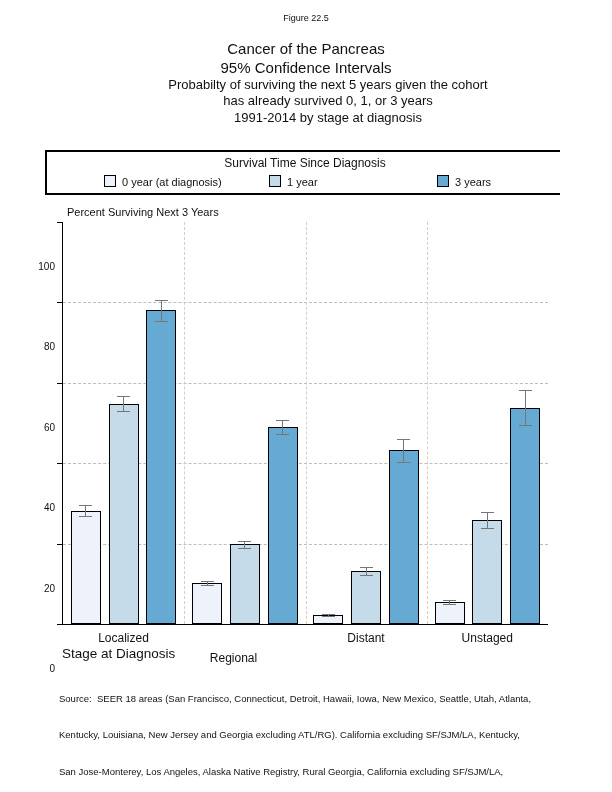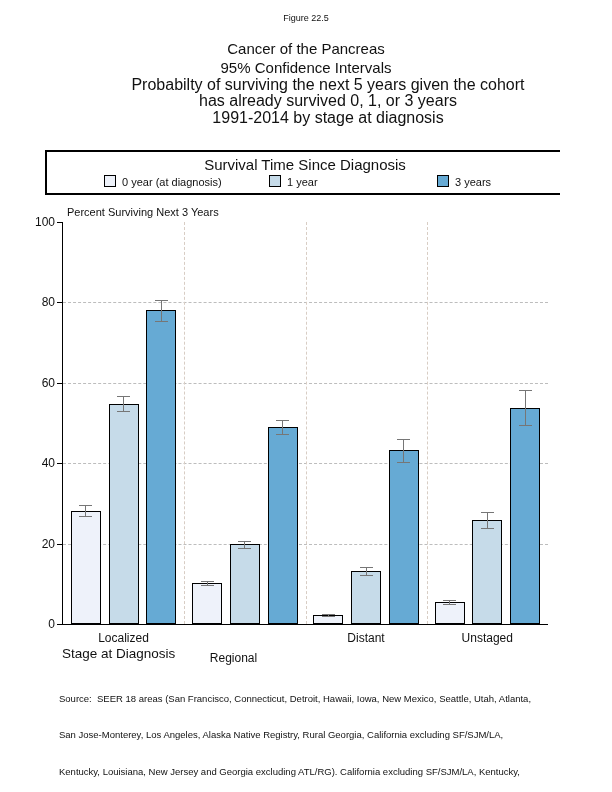--- a/index.html
+++ b/index.html
@@ -1,35 +1,35 @@
 <!DOCTYPE html>
 <html><head>
 <meta charset="utf-8">
 <style>
   html,body{margin:0;padding:0;background:#fff;}
   .page{position:relative;width:560px;height:792px;background:#ffffff;overflow:hidden;
         font-family:"Liberation Sans", sans-serif;color:#111;}
   .fig-label{position:absolute;top:13px;left:0;width:612px;text-align:center;font-size:9px;}
   .titles{position:absolute;top:40px;left:0;width:612px;text-align:center;}
   .title-line{font-size:15px;line-height:18.5px;}
-  .subtitle-line{font-size:16px;line-height:16.3px;margin-left:44px;}
+  .subtitle-line{font-size:13px;line-height:16.3px;margin-left:44px;}
   .legend-box{position:absolute;left:45px;top:150px;width:516px;height:41px;border:2px solid #000;}
-  .legend-title{position:absolute;top:4px;left:0;width:100%;text-align:center;font-size:15px;}
+  .legend-title{position:absolute;top:4px;left:0;width:100%;text-align:center;font-size:12px;}
   .legend-item{position:absolute;top:23px;font-size:11px;}
   .legend-item .swatch{display:inline-block;width:10px;height:10px;border:1px solid #000;
         vertical-align:-1px;margin-right:6px;}
   .li-0{left:57px;} .li-1{left:222px;} .li-2{left:390px;}
   .axis-caption{position:absolute;left:67px;top:206px;font-size:11px;}
   .plot{position:absolute;left:62px;top:222px;width:485px;height:402px;
         border-left:1px solid #000;border-bottom:1px solid #000;}
   .hgrid{position:absolute;left:0;width:485px;height:0;border-top:1px dashed #bdbdbd;}
   .vgrid{position:absolute;top:0;height:402px;width:0;border-left:1px dashed #d8cdc4;}
   .ytick{position:absolute;left:-6px;width:6px;height:0;border-top:1px solid #000;}
-  .ytick-label{position:absolute;left:-44px;width:36px;text-align:right;font-size:12px;
-        transform:translateY(-50%);}
+  .ytick-label{position:absolute;left:-44px;width:36px;text-align:right;font-size:10px;
+        transform:translateY(-50%);margin-top:44px;}
   .bar{position:absolute;bottom:0;width:30px;border:1px solid #000;box-sizing:border-box;}
   .err-line{position:absolute;width:1px;background:#767676;}
   .err-cap{position:absolute;width:13px;height:1px;background:#767676;}
   .cat-label{position:absolute;top:409px;width:121px;text-align:center;font-size:12px;}
   .x-title{position:absolute;left:62px;top:646px;width:485px;text-align:left;font-size:13.5px;}
   .footer{position:absolute;left:59px;top:669px;width:520px;font-size:9.5px;line-height:12.1px;
         white-space:pre-wrap;}
 </style>
 </head>
 <body>
@@ -132,21 +132,21 @@
       <div class="cat-label" style="left: 0px;">Localized</div>
       <div class="cat-label" style="left: 110px; margin-top: 20px;">Regional</div>
       <div class="cat-label" style="left: 242.5px;">Distant</div>
       <div class="cat-label" style="left: 363.75px;">Unstaged</div>
     </div>
 
   <div class="x-title">Stage at Diagnosis</div>
 
   <div class="footer">
     <div>Source:  SEER 18 areas (San Francisco, Connecticut, Detroit, Hawaii, Iowa, New Mexico, Seattle, Utah, Atlanta,</div>
+    <div>Kentucky, Louisiana, New Jersey and Georgia excluding ATL/RG). California excluding SF/SJM/LA, Kentucky,</div>
     <div>San Jose-Monterey, Los Angeles, Alaska Native Registry, Rural Georgia, California excluding SF/SJM/LA,</div>
-    <div>Kentucky, Louisiana, New Jersey and Georgia excluding ATL/RG). California excluding SF/SJM/LA, Kentucky,</div>
     
     
     
     
   </div>
 
 </div>
 
 </body></html>

